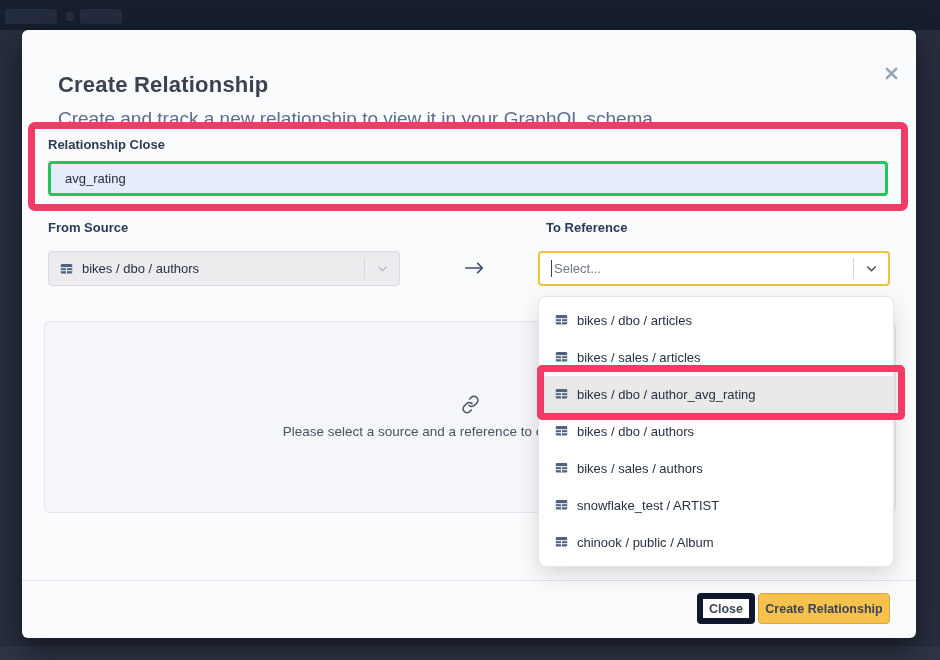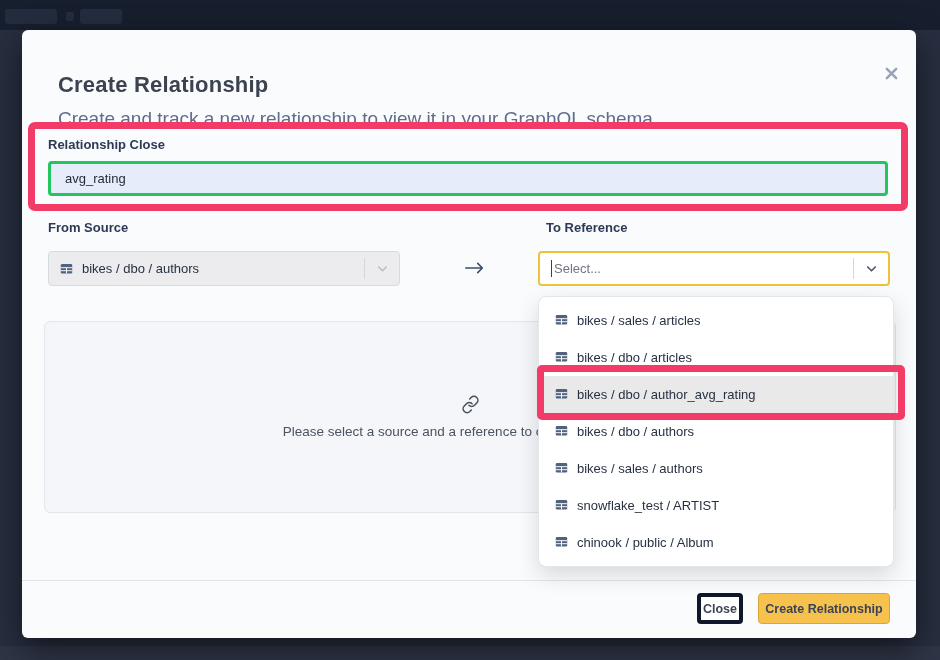--- a/index.html
+++ b/index.html
@@ -65,21 +65,21 @@
               box-shadow:0 8px 22px rgba(0,0,0,.14); z-index:40; }
   .dd-item { height:37px; display:flex; align-items:center; gap:9px; padding:0 16px;
              font-size:13px; color:#273142; cursor:pointer; }
   .dd-item.highlighted { background:#e9e9ea; }
 
   
   .footer-divider { position:absolute; left:0; top:550px; width:894px; height:1px; background:#e0e4e9; }
   .btn { position:absolute; top:563px; height:31px; border-radius:4px; font-size:12.5px; font-weight:700;
          display:flex; align-items:center; justify-content:center; cursor:pointer;
          font-family:"Liberation Sans", sans-serif; }
-  .btn-close { left:675px; width:46px; background:#ffffff; border:4px solid #0f172a; color:#3d4654; }
+  .btn-close { left:675px; width:58px; background:#ffffff; border:6px solid #0f172a; color:#3d4654; }
   .btn-create { left:736px; width:132px; background:#f7c14e; border:1px solid #d9a637; color:#394459; }
 </style>
 </head>
 <body>
 
 <div id="stage">
 
   <div class="topbar">
     <div class="topbar-blob blob1"></div>
     <div class="topbar-blob blob-dot"></div>
@@ -151,30 +151,30 @@
     </div>
 
     <div class="dropdown">
       <div class="dd-item">
         <span><svg width="13" height="13" viewBox="0 0 16 16">
               <rect x="1" y="2.5" width="14" height="11.5" rx="1.5" fill="#51627f"></rect>
               <line x1="1" y1="7" x2="15" y2="7" stroke="#fff" stroke-width="1.2"></line>
               <line x1="8" y1="7" x2="8" y2="14" stroke="#fff" stroke-width="1.2"></line>
               <line x1="1" y1="10.7" x2="15" y2="10.7" stroke="#fff" stroke-width="1.2"></line>
             </svg></span>
+        <span>bikes / dbo / articles</span>
+      </div>
+      <div class="dd-item">
+        <span><svg width="13" height="13" viewBox="0 0 16 16">
+              <rect x="1" y="2.5" width="14" height="11.5" rx="1.5" fill="#51627f"></rect>
+              <line x1="1" y1="7" x2="15" y2="7" stroke="#fff" stroke-width="1.2"></line>
+              <line x1="8" y1="7" x2="8" y2="14" stroke="#fff" stroke-width="1.2"></line>
+              <line x1="1" y1="10.7" x2="15" y2="10.7" stroke="#fff" stroke-width="1.2"></line>
+            </svg></span>
         <span>bikes / sales / articles</span>
-      </div>
-      <div class="dd-item">
-        <span><svg width="13" height="13" viewBox="0 0 16 16">
-              <rect x="1" y="2.5" width="14" height="11.5" rx="1.5" fill="#51627f"></rect>
-              <line x1="1" y1="7" x2="15" y2="7" stroke="#fff" stroke-width="1.2"></line>
-              <line x1="8" y1="7" x2="8" y2="14" stroke="#fff" stroke-width="1.2"></line>
-              <line x1="1" y1="10.7" x2="15" y2="10.7" stroke="#fff" stroke-width="1.2"></line>
-            </svg></span>
-        <span>bikes / dbo / articles</span>
       </div>
       <div class="dd-item highlighted">
         <span><svg width="13" height="13" viewBox="0 0 16 16">
               <rect x="1" y="2.5" width="14" height="11.5" rx="1.5" fill="#51627f"></rect>
               <line x1="1" y1="7" x2="15" y2="7" stroke="#fff" stroke-width="1.2"></line>
               <line x1="8" y1="7" x2="8" y2="14" stroke="#fff" stroke-width="1.2"></line>
               <line x1="1" y1="10.7" x2="15" y2="10.7" stroke="#fff" stroke-width="1.2"></line>
             </svg></span>
         <span>bikes / dbo / author_avg_rating</span>
       </div>

